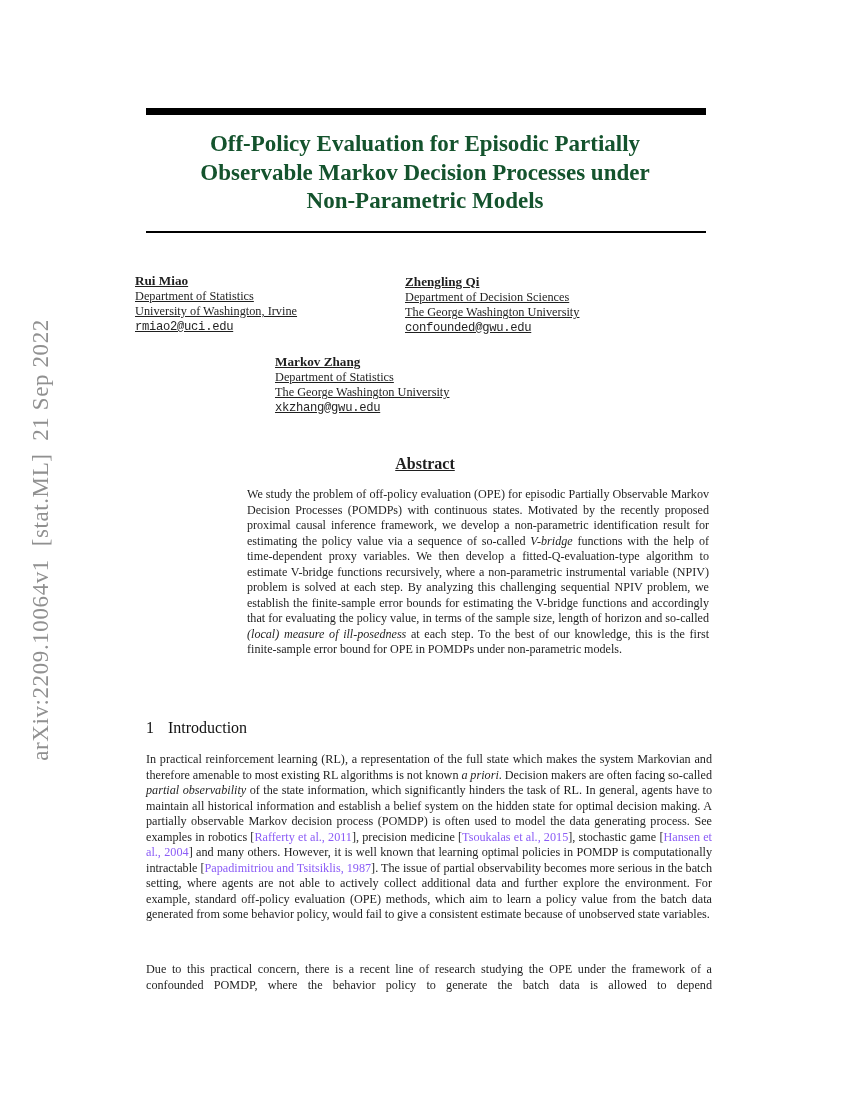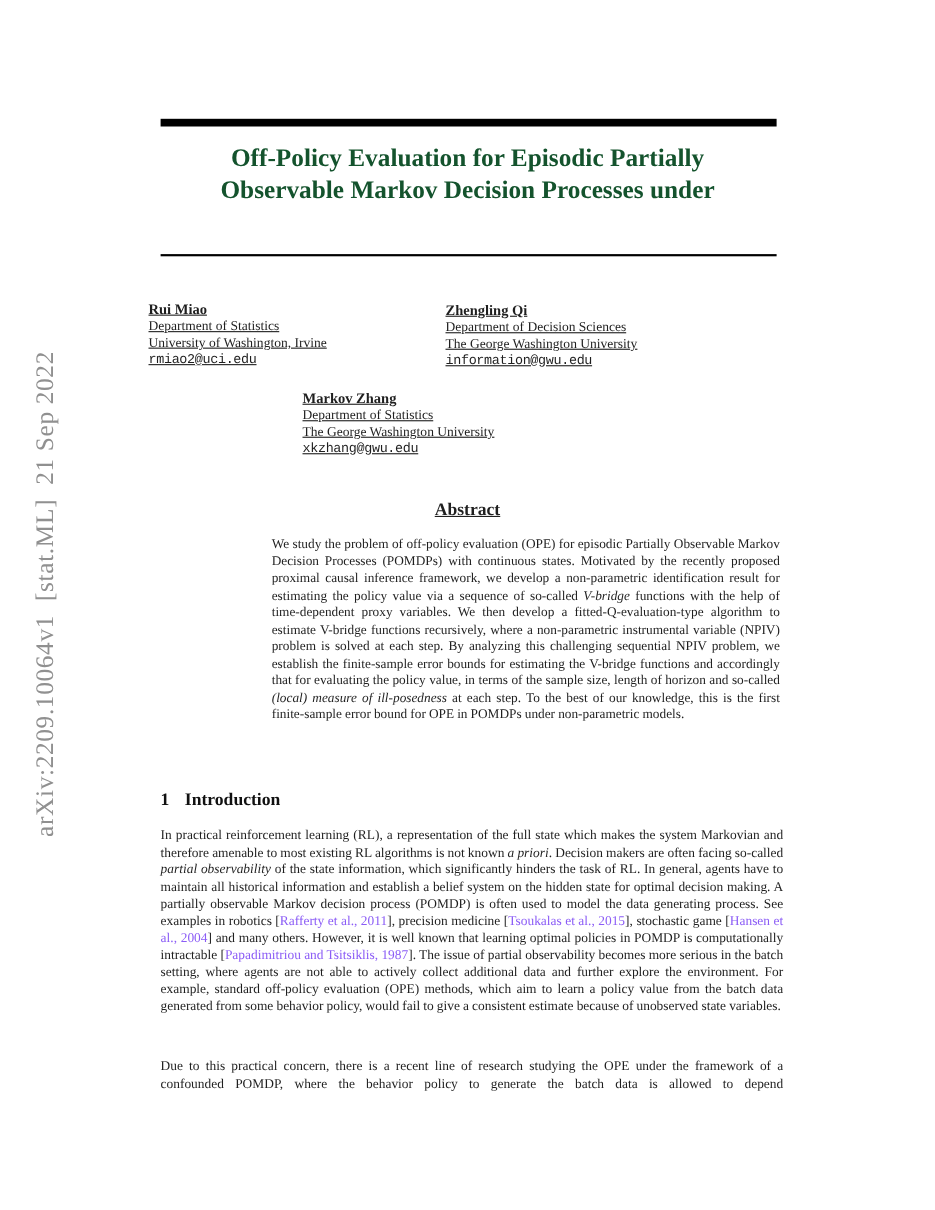--- a/index.html
+++ b/index.html
@@ -95,21 +95,21 @@
     line-height: 15.5px;
     word-spacing: -0.2px;
     margin-left: 48px;
   }
 
   .section-heading {
     position: absolute;
     left: 146px;
     top: 719px;
     font-size: 16px;
-    font-weight: bold;
+    font-weight: normal;
     color: #111111;
   }
   .section-heading .section-number { margin-right: 14px; }
 
   .body-para {
     position: absolute;
     left: 146px;
     width: 566px;
     text-align: justify;
     font-size: 12.2px;
@@ -127,36 +127,37 @@
 
 <div class="page">
 
   <div class="watermark">arXiv:2209.10064v1  [stat.ML]  21 Sep 2022</div>
 
   <div class="rule-thick"></div>
 
   <div class="title">
     <div>Off-Policy Evaluation for Episodic Partially</div>
     <div>Observable Markov Decision Processes under</div>
+    <div>Non-Parametric Models</div>
   </div>
 
   <div class="rule-thin"></div>
 
   <div class="author author-0">
     <div class="author-name">Rui Miao</div>
     <div class="author-dept">Department of Statistics</div>
     <div class="author-univ">University of Washington, Irvine</div>
     <div class="author-email">rmiao2@uci.edu</div>
   </div>
 
   <div class="author author-1">
     <div class="author-name">Zhengling Qi</div>
     <div class="author-dept">Department of Decision Sciences</div>
     <div class="author-univ">The George Washington University</div>
-    <div class="author-email">information@gwu.edu</div>
+    <div class="author-email">confounded@gwu.edu</div>
   </div>
 
   <div class="author author-2">
     <div class="author-name">Markov Zhang</div>
     <div class="author-dept">Department of Statistics</div>
     <div class="author-univ">The George Washington University</div>
     <div class="author-email">xkzhang@gwu.edu</div>
   </div>
 
   <div class="abstract-heading">Abstract</div>

